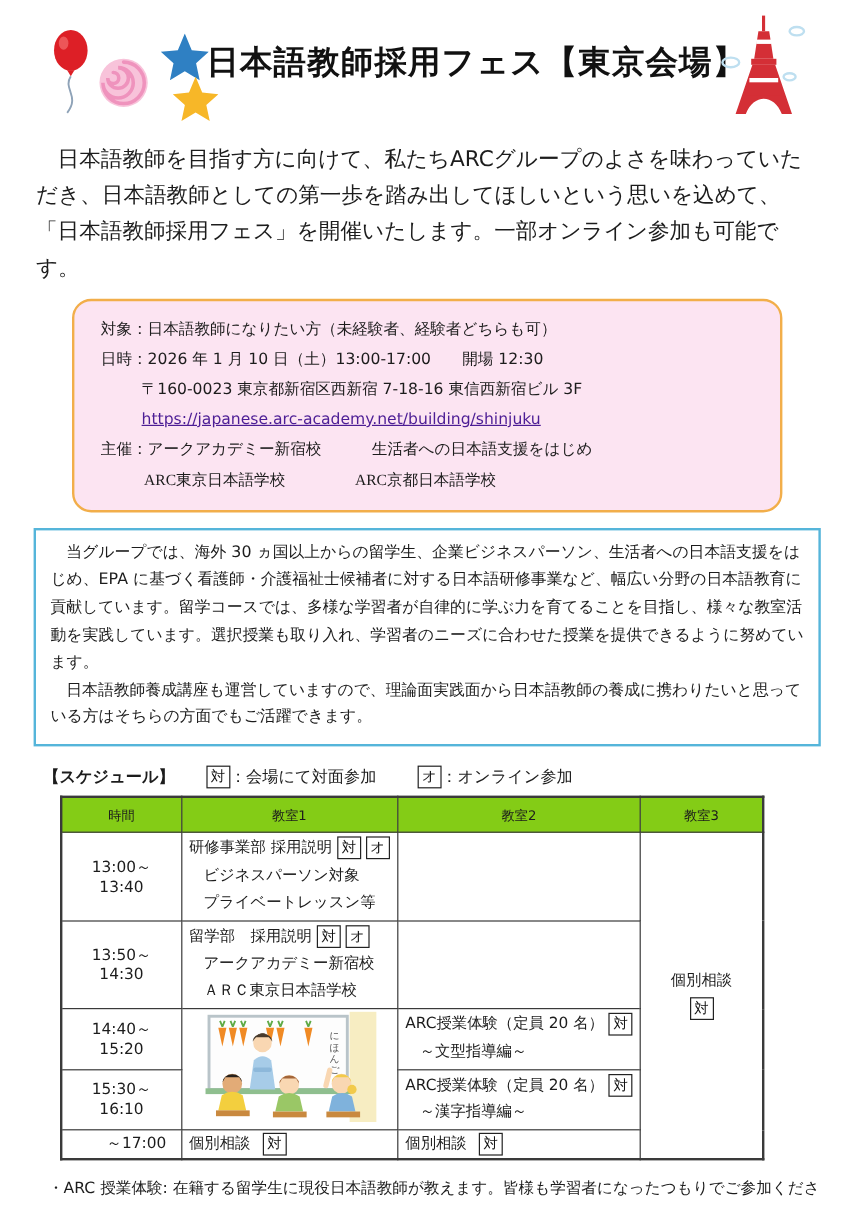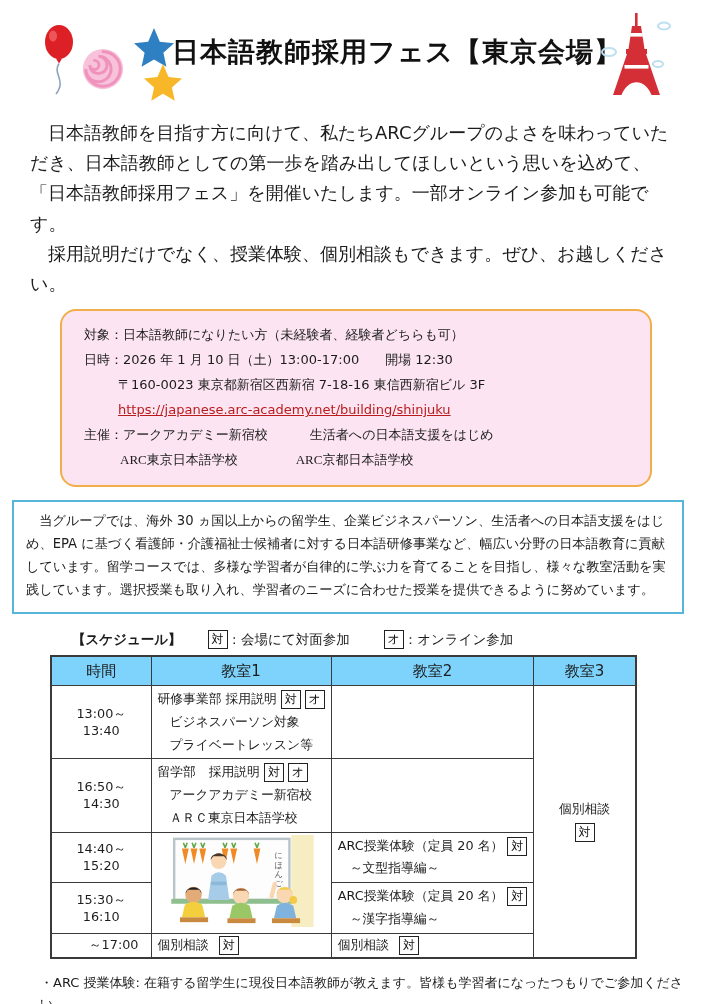--- a/index.html
+++ b/index.html
@@ -27,44 +27,44 @@
   .intro{margin:14px 26px 0 30px;font-size:18px;line-height:1.68;}
   .intro p{margin:0;text-indent:1em;}
 
   
   .info-box{
     margin:10px 58px 0 60px;background:#fce4f2;border:2.5px solid #f2ae4a;
     border-radius:16px;padding:12px 20px 12px 22px;font-size:13px;line-height:1.92;
   }
   .info-box .indent{padding-left:34px;}
   .addr-line{display:flex;gap:26px;}
-  .link{color:#b91c1c;text-decoration:underline;cursor:pointer;}
+  .link{color:#4c1d95;text-decoration:underline;cursor:pointer;}
 
   
   .group-box{
-    margin:13px 26px 0 12px;border:2px solid #55b5da;background:#fff;
+    margin:13px 26px 0 28px;border:2px solid #55b5da;background:#fff;
     padding:8px 12px 10px 12px;font-size:13.2px;line-height:1.74;
   }
   .group-box p{margin:0;text-indent:1em;}
 
   
   .schedule-head{margin:16px 0 6px 36px;font-size:13.5px;display:flex;align-items:center;}
-  .schedule-title{font-weight:700;margin-right:26px;margin-left:36px;}
+  .schedule-title{font-weight:700;margin-right:26px;}
   .legend-item{display:flex;align-items:center;margin-right:34px;}
   .badge{
     display:inline-block;min-width:16px;height:17px;line-height:17px;text-align:center;
     border:1.5px solid #222;font-size:12px;padding:0 1px;background:#fff;color:#111;
     vertical-align:middle;flex:none;
   }
   table.schedule{
     margin-left:50px;border-collapse:collapse;table-layout:fixed;
     border:2px solid #3a3a3a;font-size:12.8px;
   }
   table.schedule th,table.schedule td{border:1.5px solid #3a3a3a;padding:2px 6px;vertical-align:middle;}
-  table.schedule th{background:#7dd3fc;font-weight:400;height:24px;font-size:15px;}
+  table.schedule th{background:#84cc16;font-weight:400;height:24px;font-size:11px;}
   .col-time{width:100px;}.col-r1{width:172px;}.col-r2{width:198px;}.col-r3{width:102px;}
   td.t-time{text-align:center;}
   td.t-time.right{text-align:right;padding-right:12px;}
   .cell-lines{line-height:1.78;}
   .cell-lines .main{white-space:nowrap;}
   .cell-lines .sub{padding-left:12px;white-space:nowrap;}
   .cell-lines .badge{margin-left:4px;}
   td.room3-cell{text-align:center;}
   td.room3-cell .badge{margin-top:5px;}
   .r0{height:66px;} .r1{height:64px;} .r2{height:47px;} .r3{height:47px;} .r4{height:22px;}
@@ -108,21 +108,20 @@
       <rect x="30.2" y="21" width="12.6" height="3.6" fill="#ffffff"></rect>
       <rect x="26" y="37" width="21" height="5" fill="#d42f36"></rect>
       <path d="M27,42 L13,83 L21.5,83 C28,66 45,66 51.5,83 L60,83 L46,42 Z" fill="#d42f36"></path>
       <rect x="24.5" y="53" width="24" height="3.6" fill="#ffffff"></rect>
       <rect x="21.5" y="63" width="30" height="4.4" fill="#d42f36"></rect>
     </svg>
   </div>
 
   <div class="intro">
     <p>日本語教師を目指す方に向けて、私たちARCグループのよさを味わっていただき、日本語教師としての第一歩を踏み出してほしいという思いを込めて、「日本語教師採用フェス」を開催いたします。一部オンライン参加も可能です。</p>
-    <p>採用説明だけでなく、授業体験、個別相談もできます。ぜひ、お越しください。</p>
   </div>
 
   <div class="info-box">
     <div>対象：日本語教師になりたい方（未経験者、経験者どちらも可）</div>
     <div>日時：2026 年 1 月 10 日（土）13:00-17:00　　開場 12:30</div>
     <div class="addr-line indent">
       <span>〒160-0023 東京都新宿区西新宿 7-18-16 東信西新宿ビル 3F</span>
     </div>
     <div class="indent">
       <a class="link">https://japanese.arc-academy.net/building/shinjuku</a>
@@ -130,20 +129,21 @@
     <div>
       <span>主催：</span><span>アークアカデミー新宿校</span><span style="display:inline-block;width:42px;"></span><span>生活者への日本語支援をはじめ</span>
     </div>
     <div class="indent" style="padding-left:36px;font-family:Liberation Serif, serif;">
       <span>ARC東京日本語学校</span><span style="display:inline-block;width:58px;"></span><span>ARC京都日本語学校</span>
     </div>
   </div>
 
   <div class="group-box">
     <p>当グループでは、海外 30 ヵ国以上からの留学生、企業ビジネスパーソン、生活者への日本語支援をはじめ、EPA に基づく看護師・介護福祉士候補者に対する日本語研修事業など、幅広い分野の日本語教育に貢献しています。留学コースでは、多様な学習者が自律的に学ぶ力を育てることを目指し、様々な教室活動を実践しています。選択授業も取り入れ、学習者のニーズに合わせた授業を提供できるように努めています。</p>
+    <p>日本語教師養成講座も運営していますので、理論面実践面から日本語教師の養成に携わりたいと思っている方はそちらの方面でもご活躍できます。</p>
   </div>
 
   <div class="schedule-head">
     <span class="schedule-title">【スケジュール】</span>
     <span class="legend-item">
       <span class="badge">対</span>
       <span>：会場にて対面参加</span>
     </span>
     <span class="legend-item">
       <span class="badge">オ</span>
@@ -176,21 +176,21 @@
             <div class="sub">プライベートレッスン等</div>
           </div>
         </td>
         <td></td>
         <td class="room3-cell" rowspan="5">
           <div>個別相談</div>
           <span class="badge">対</span>
         </td>
       </tr>
       <tr class="r1">
-        <td class="t-time">16:50～14:30</td>
+        <td class="t-time">13:50～14:30</td>
         <td>
           <div class="cell-lines">
             <div class="main"><span>留学部　採用説明</span><span class="badge">対</span><span class="badge">オ</span></div>
             <div class="sub">アークアカデミー新宿校</div>
             <div class="sub">ＡＲＣ東京日本語学校</div>
           </div>
         </td>
         <td></td>
       </tr>
       <tr class="r2">

